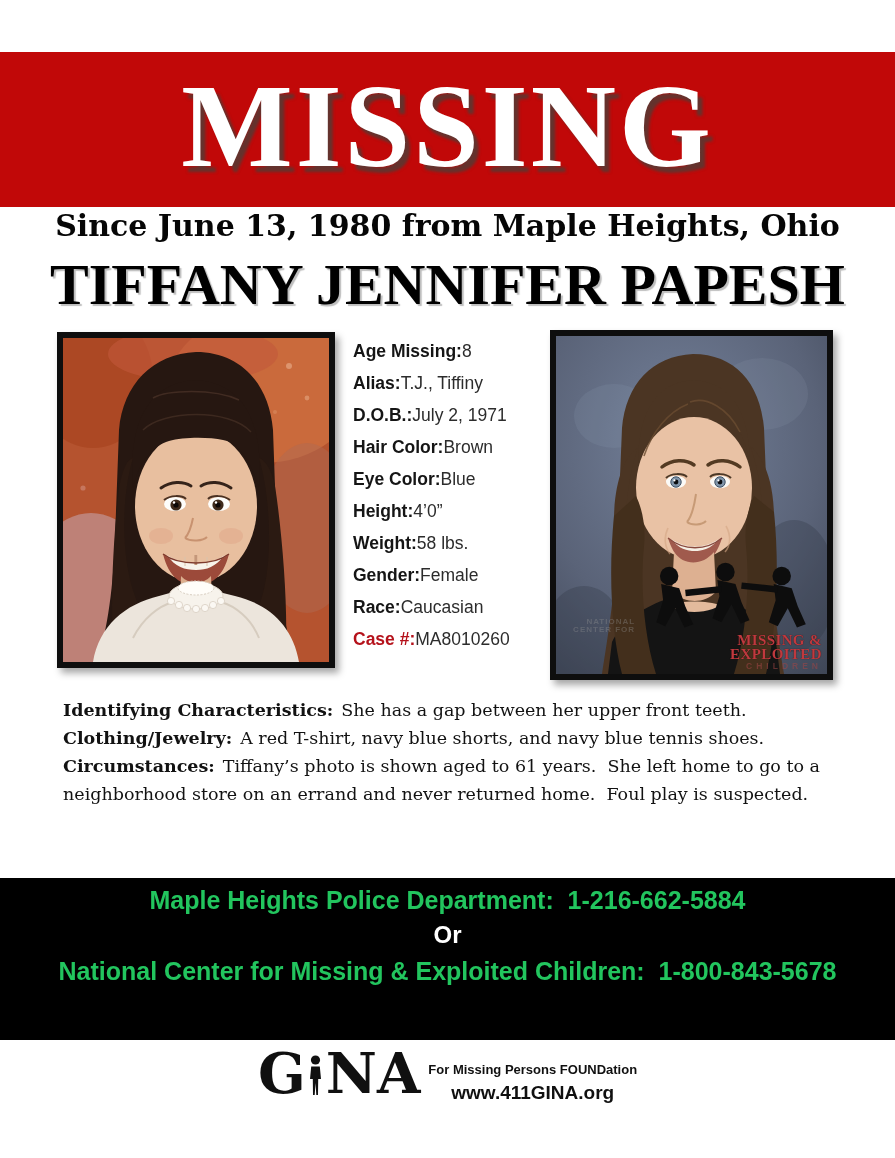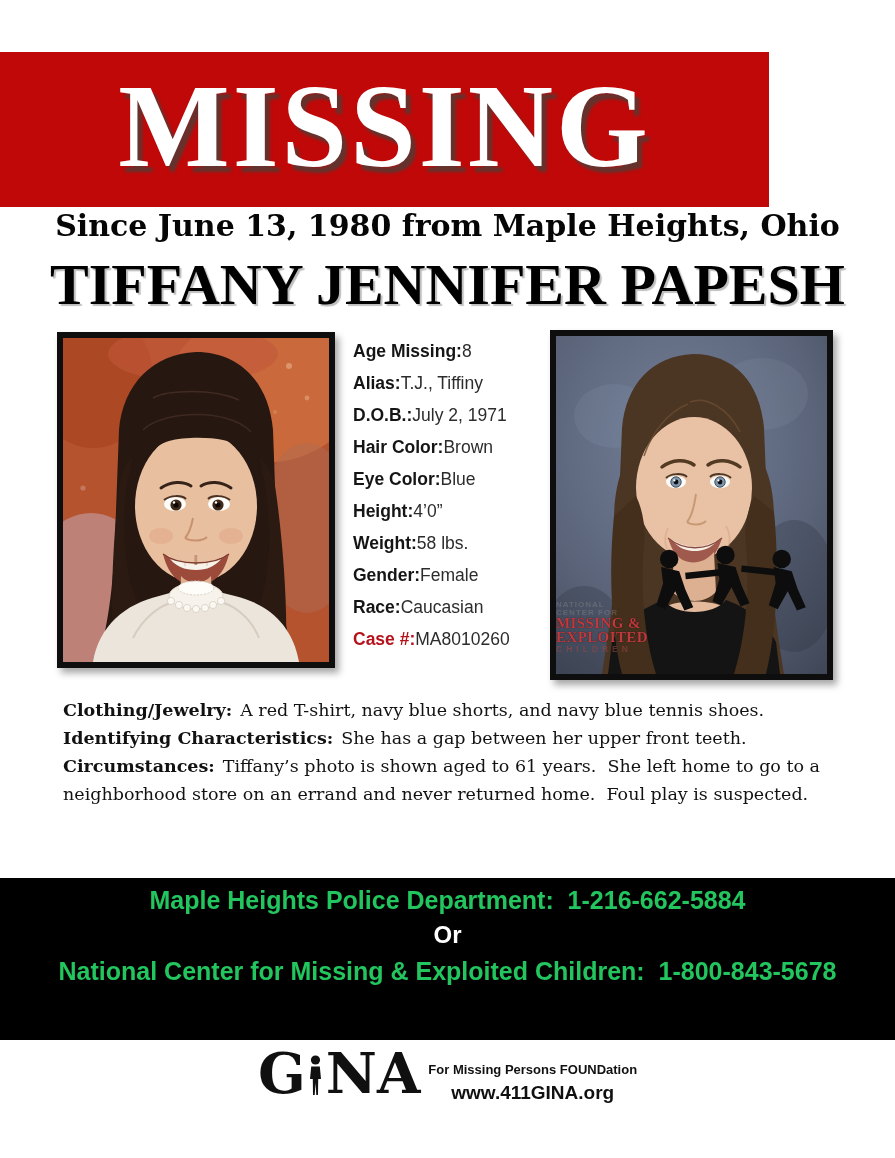--- a/index.html
+++ b/index.html
@@ -1,21 +1,21 @@
 <!DOCTYPE html>
 <html style="--banner-red: #C10808; --contact-red: #FA0A0A; --case-red: #B5121B; --watermark-red: #C0393E;"><head>
 <meta charset="utf-8">
 <title>Missing Poster</title>
 <style>
   html,body{margin:0;padding:0;background:#fff;}
   .page{position:relative;width:895px;height:1158px;background:#ffffff;overflow:hidden;
         font-family:"Liberation Sans",sans-serif;}
 
   
-  .banner{position:absolute;left:0;top:52px;width:769px;height:155px;
+  .banner{position:absolute;left:0;top:52px;width:895px;height:155px;
           background:var(--banner-red,#c10808);
           display:flex;align-items:center;justify-content:center;}
   .banner-title{font-family:"Liberation Serif",serif;font-weight:bold;font-size:118px;
           line-height:1;color:#ffffff;letter-spacing:3px;
           text-shadow:5px 6px 3px rgba(90,55,50,.9);transform:translateY(-3px);}
 
   
   .subtitle{position:absolute;left:0;top:206px;width:895px;text-align:center;
           font-family:"DejaVu Serif",serif;font-weight:bold;font-size:30px;line-height:40px;color:#060606;}
   .person-name{position:absolute;left:0;top:256px;width:895px;margin:0;text-align:center;
@@ -52,21 +52,21 @@
   
   .gina{position:absolute;left:0;top:1048px;width:895px;display:flex;justify-content:center;align-items:flex-start;}
   .gina-wordmark{font-family:"DejaVu Serif",serif;font-weight:bold;font-size:56px;line-height:50px;
           color:#101010;display:flex;align-items:flex-end;}
   .gina-person{width:17px;height:41px;margin:0 2px 2px 1px;}
   .gina-right{margin-left:8px;padding-top:11px;text-align:center;color:#101010;}
   .gina-tagline{font-size:13px;line-height:22px;font-weight:bold;white-space:pre;}
   .gina-url{font-size:19px;line-height:24px;font-weight:bold;}
 
   
-  .watermark{position:absolute;right:5px;bottom:20px;text-align:left;line-height:1;}
+  .watermark{position:absolute;right:5px;bottom:3px;text-align:right;line-height:1;}
   .wm-top{display:flex;align-items:flex-end;justify-content:flex-end;gap:2px;}
   .wm-faint{color:rgba(150,150,150,.35);font-size:8px;line-height:8px;font-weight:bold;letter-spacing:1px;}
   .wm-kids{width:46px;height:19px;}
   .wm-red{color:var(--watermark-red,#c0393e);font-family:"Liberation Serif",serif;font-weight:bold;
           font-size:15px;line-height:13.5px;letter-spacing:.4px;text-shadow:0 0 1px rgba(0,0,0,.75);}
   .wm-children{color:rgba(160,70,70,.55);font-size:8.5px;line-height:10px;letter-spacing:4px;font-weight:bold;}
 </style>
 </head>
 <body>
 
@@ -230,22 +230,22 @@
           </g>
         </svg>
       </div>
       <div class="wm-red">MISSING &amp;</div>
       <div class="wm-red">EXPLOITED</div>
       <div class="wm-children">CHILDREN</div>
     </div>
   </div>
 
   <div class="paragraphs">
+    <p><span class="plabel">Identifying Characteristics:</span><span>She has a gap between her upper front teeth.</span></p>
     <p><span class="plabel">Clothing/Jewelry:</span><span>A red T-shirt, navy blue shorts, and navy blue tennis shoes.</span></p>
-    <p><span class="plabel">Identifying Characteristics:</span><span>She has a gap between her upper front teeth.</span></p>
     <p><span class="plabel">Circumstances:</span><span>Tiffany’s photo is shown aged to 61 years.  She left home to go to a neighborhood store on an errand and never returned home.  Foul play is suspected.</span></p>
   </div>
 
   <div class="footer">
     <div class="footer-line">Maple Heights Police Department:  1-216-662-5884</div>
     <div class="footer-or">Or</div>
     <div class="footer-line">National Center for Missing &amp; Exploited Children:  1-800-843-5678</div>
   </div>
 
   <div class="gina">

